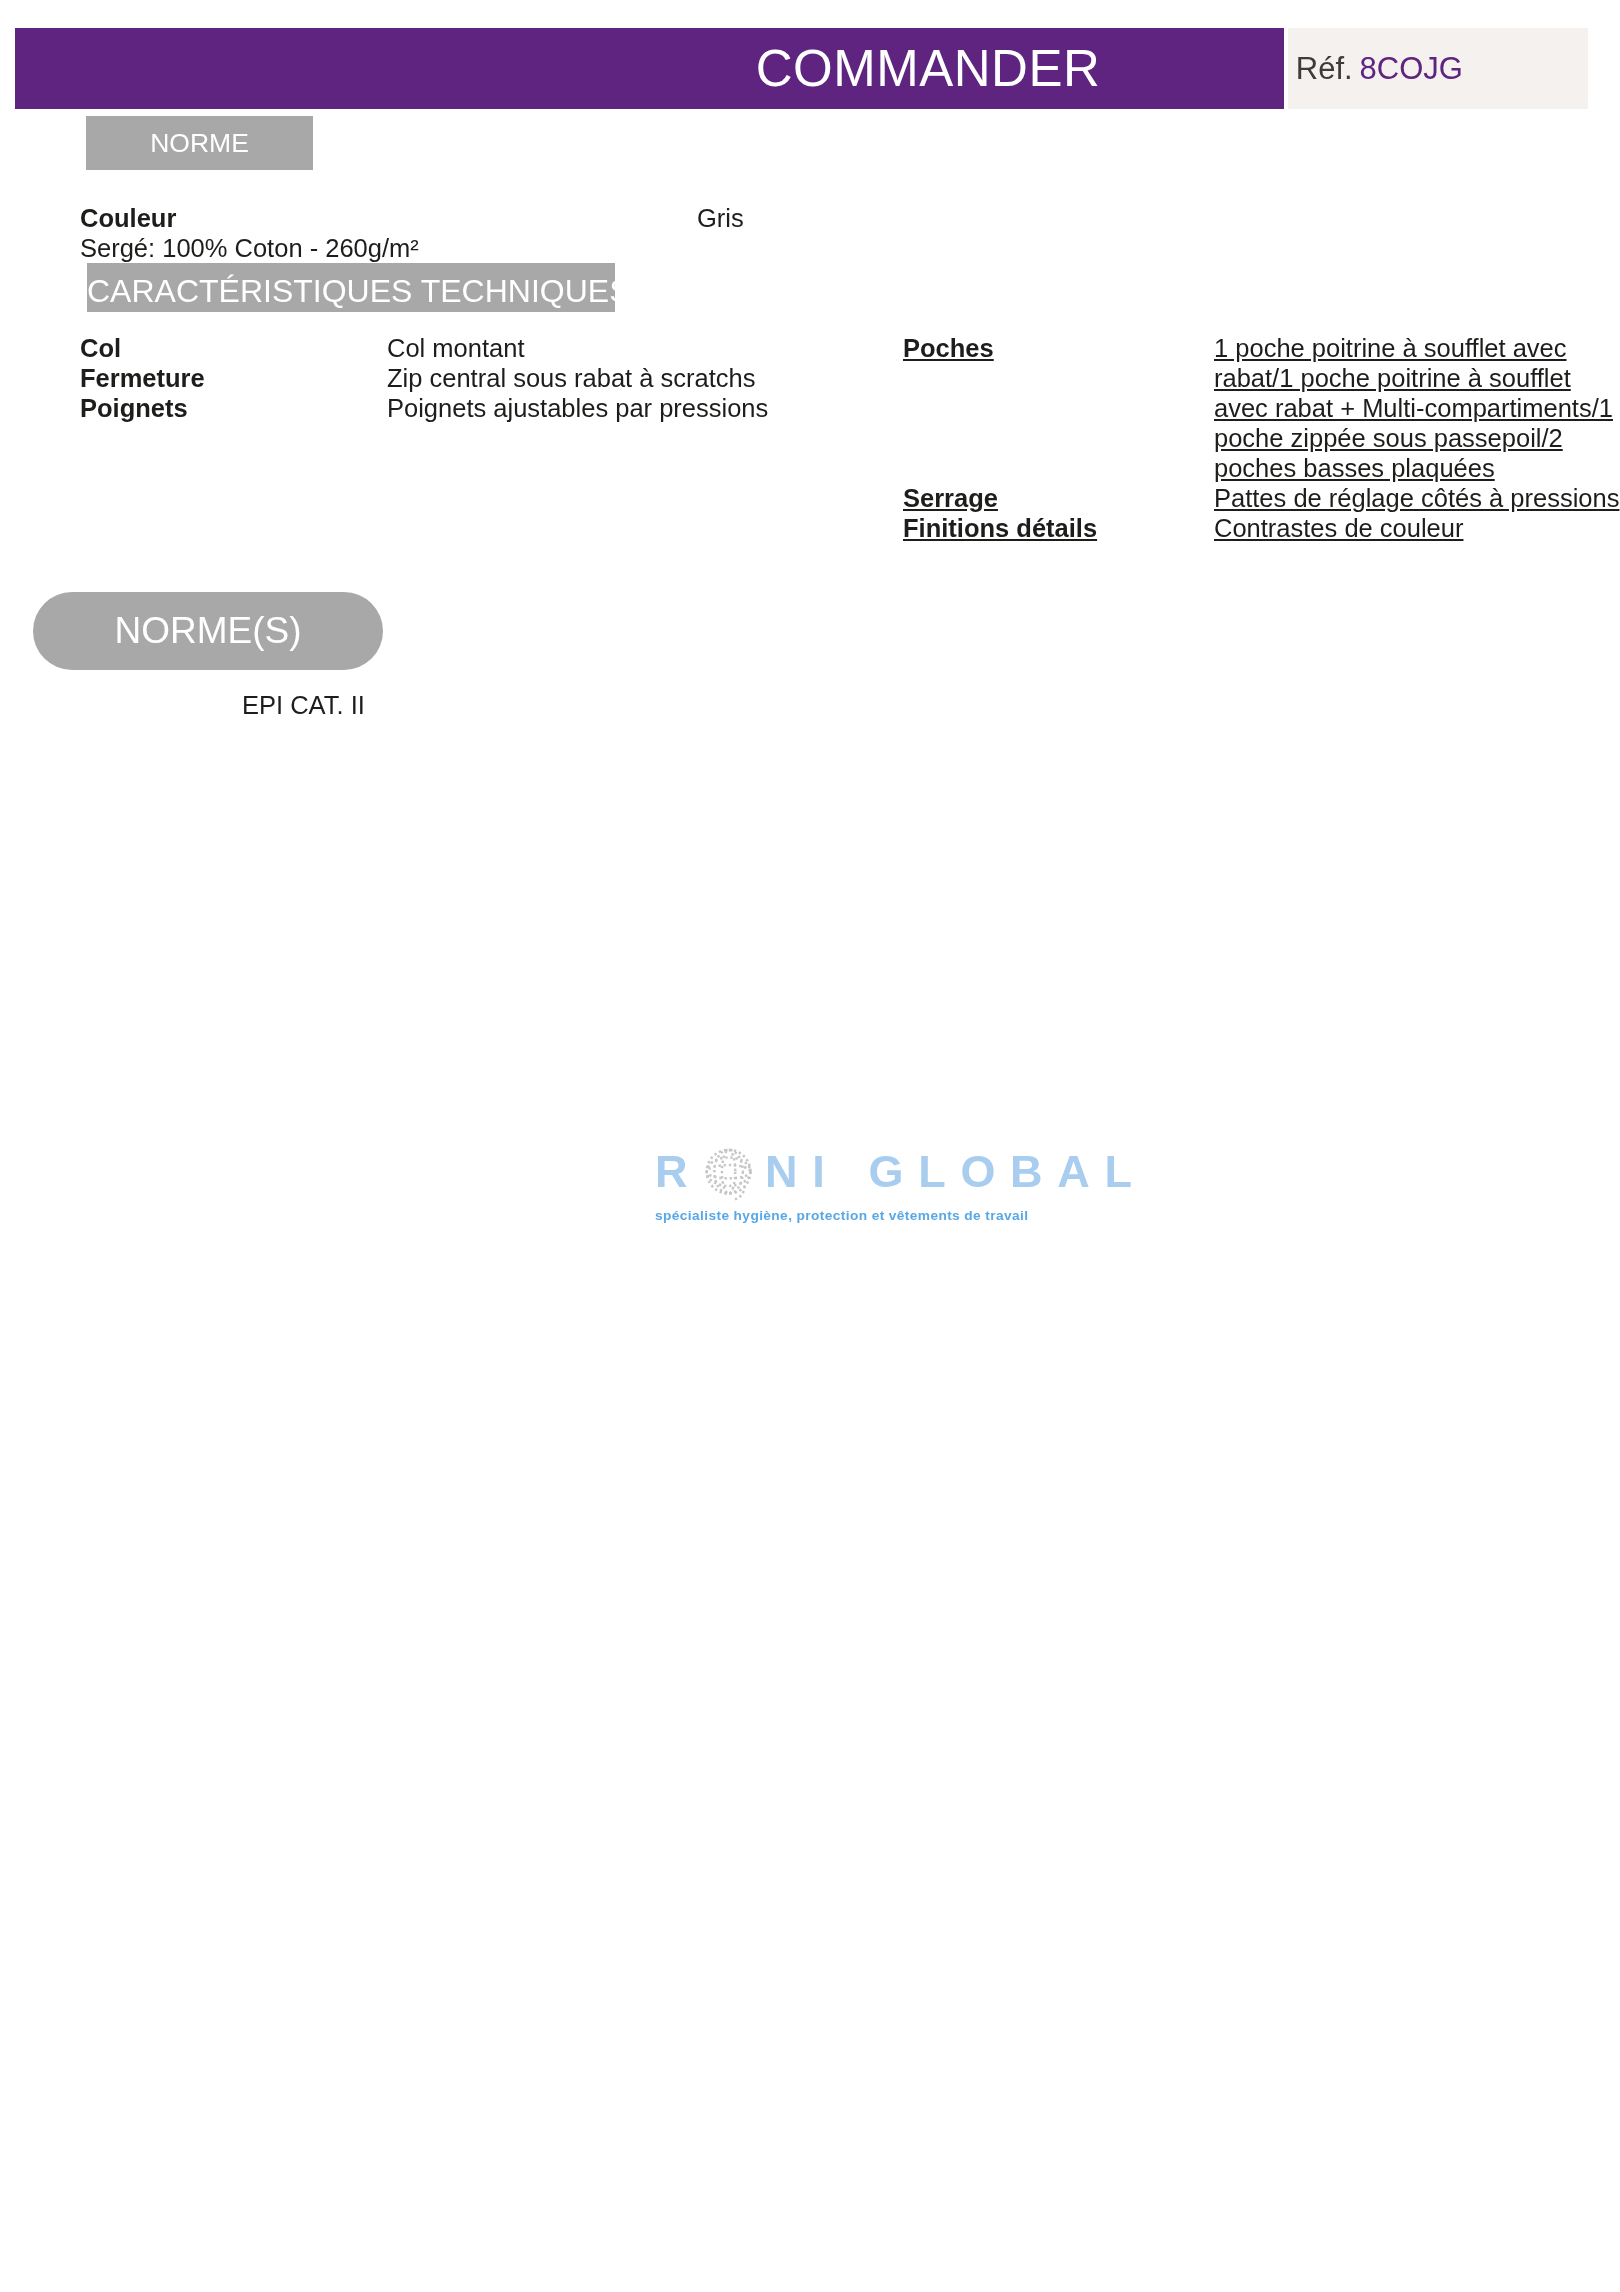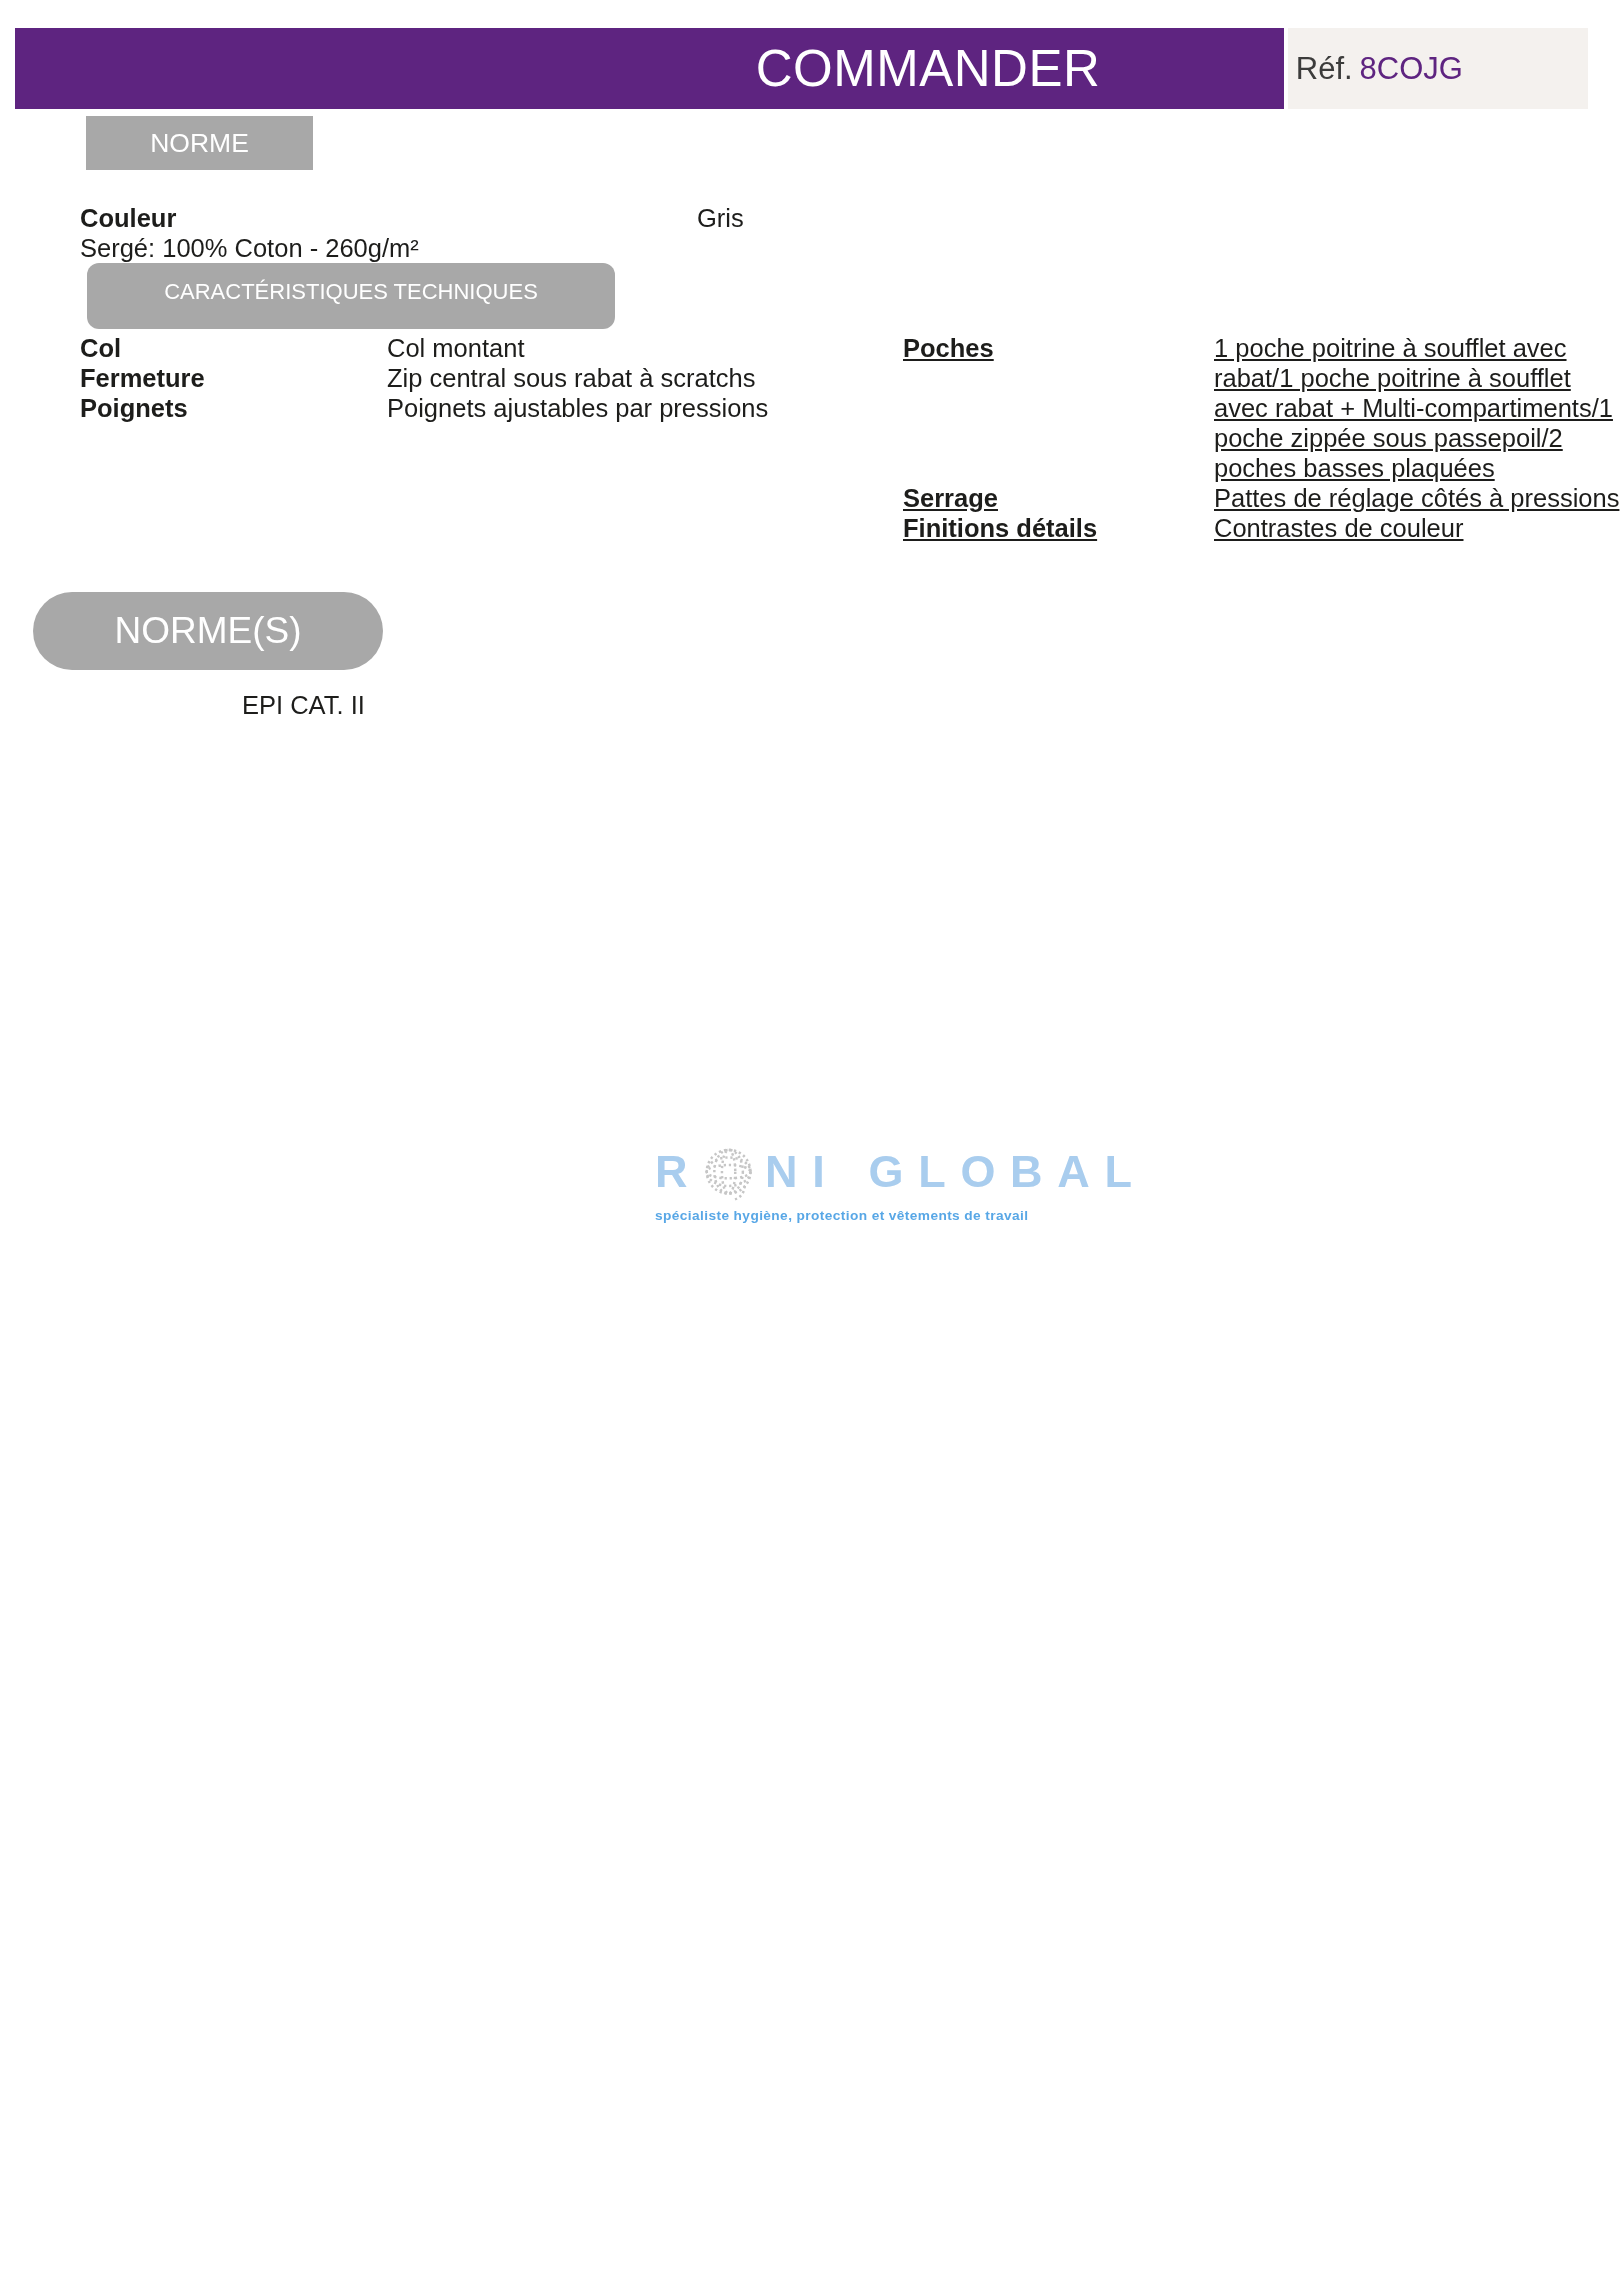--- a/index.html
+++ b/index.html
@@ -39,21 +39,21 @@
     white-space:nowrap;
   }
   .ref-label{color:var(--reflabel);}
   .ref-value{color:var(--purple);margin-left:6.9px;}
   
   .section-box{
     position:absolute;background:var(--graybox);color:#ffffff;
     text-align:center;white-space:nowrap;
   }
   .box-tissus{left:86px;top:104px;width:227px;height:54px;line-height:54px;font-size:26.5px;}
-  .box-caract{left:87px;top:251px;width:528px;height:66px;line-height:57px;font-size:22px;border-radius:12px;}
+  .box-caract{left:87px;top:251px;width:528px;height:49px;line-height:57px;font-size:32px;}
   
   .kv{position:absolute;font-size:25.5px;line-height:30px;display:grid;row-gap:0;}
   .kv .lbl{font-weight:700;}
   .kv .val{font-weight:400;}
   .kv-tissus{left:80px;top:191px;grid-template-columns:617px 804px;}
   .kv-left{left:80px;top:321px;grid-template-columns:307px 441px;}
   .kv-right{left:903px;top:321px;grid-template-columns:311px 416px;text-decoration:underline;}
   
   .badge-normes{
     position:absolute;left:33px;top:580px;width:350px;height:78px;

